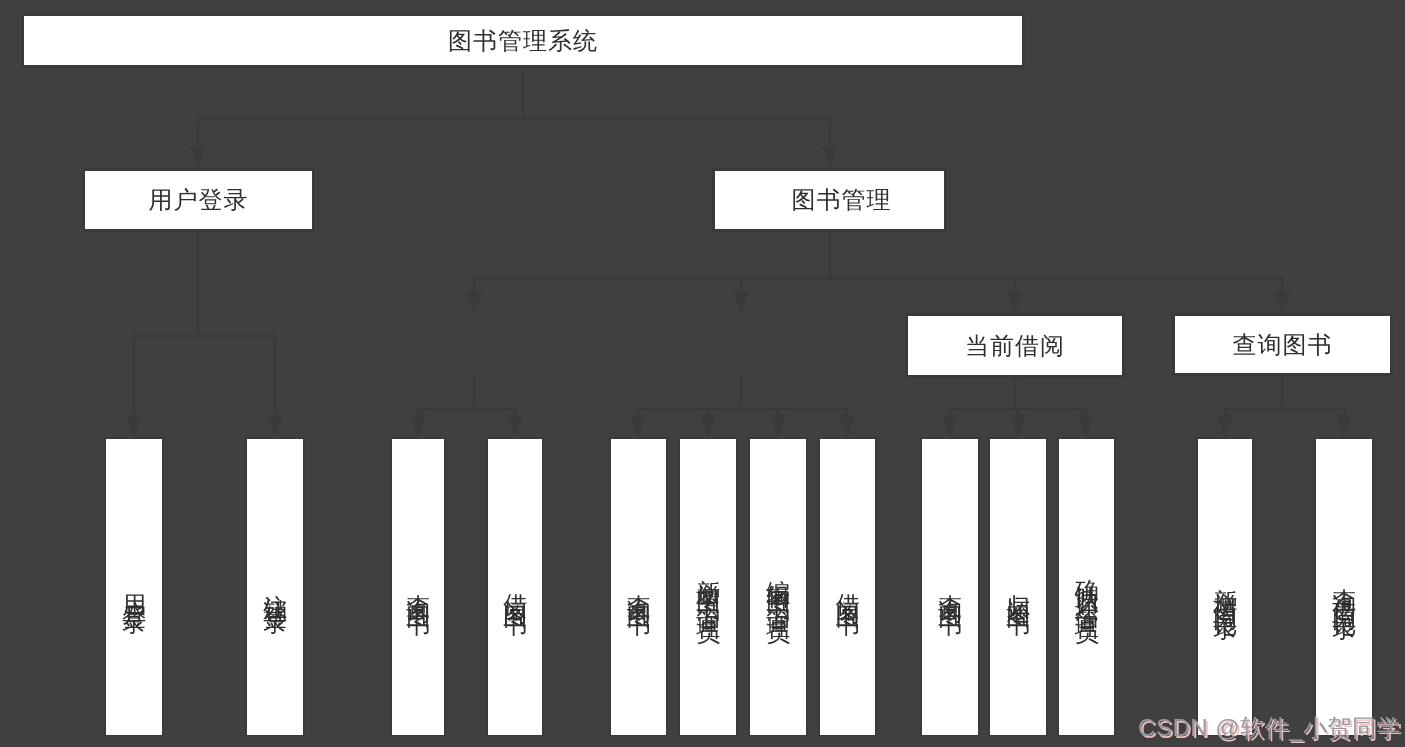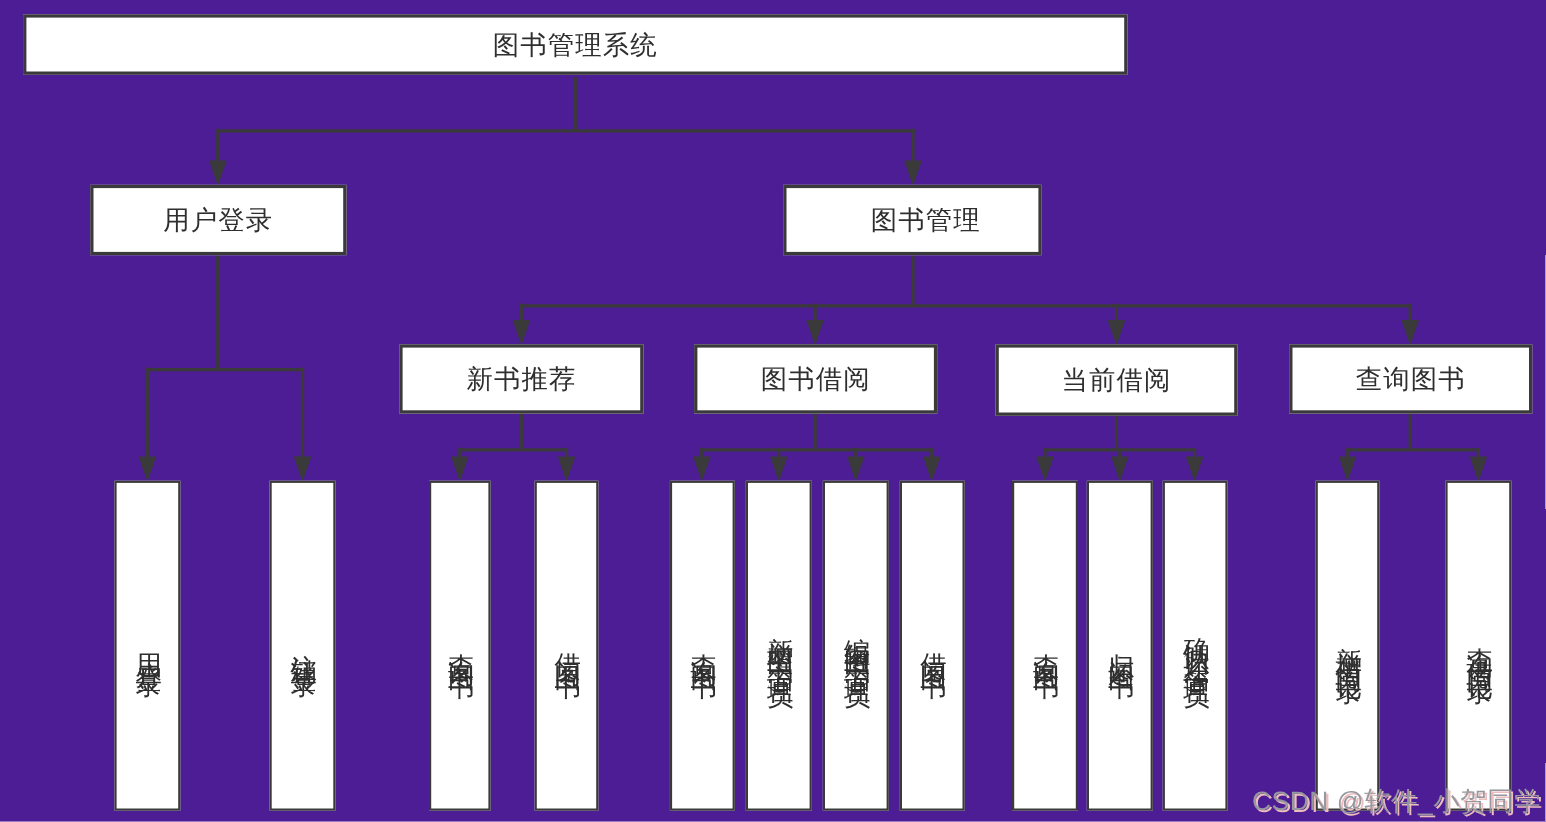--- a/index.html
+++ b/index.html
@@ -1,19 +1,19 @@
 <!DOCTYPE html>
 <html><head>
 <meta charset="utf-8">
 <style>
   html,body{margin:0;padding:0;background:#ffffff;}
   .canvas{
     position:relative;
     width:1405px;height:747px;
-    background:#4c1d95;
+    background:#404040;
     font-family:"Liberation Sans","DejaVu Sans",sans-serif;
     color:#2e2e2e;
     overflow:hidden;
   }
   .connectors{position:absolute;left:0;top:0;z-index:1;}
   .node{
     position:absolute;
     box-sizing:border-box;
     background:#ffffff;
     border:3px solid #3a3a3a;
@@ -97,26 +97,20 @@
     <span>图书管理系统</span>
   </div>
 
   <div class="node" style="left:82px;top:168px;width:233px;height:64px;">
     <span>用户登录</span>
   </div>
   <div class="node" style="left:712px;top:168px;width:235px;height:64px;padding-left:24px;">
     <span>图书管理</span>
   </div>
 
-  <div class="node" style="left:363px;top:313px;width:222px;height:63px;">
-    <span>新书推荐</span>
-  </div>
-  <div class="node" style="left:631px;top:313px;width:221px;height:63px;">
-    <span>图书借阅</span>
-  </div>
   <div class="node" style="left:905px;top:313px;width:220px;height:65px;">
     <span>当前借阅</span>
   </div>
   <div class="node" style="left:1172px;top:313px;width:221px;height:63px;">
     <span>查询图书</span>
   </div>
 
   <div class="node leaf" style="left:104px;top:437px;width:60px;height:300px;">
     <span class="vtext">用户登录</span>
   </div>

